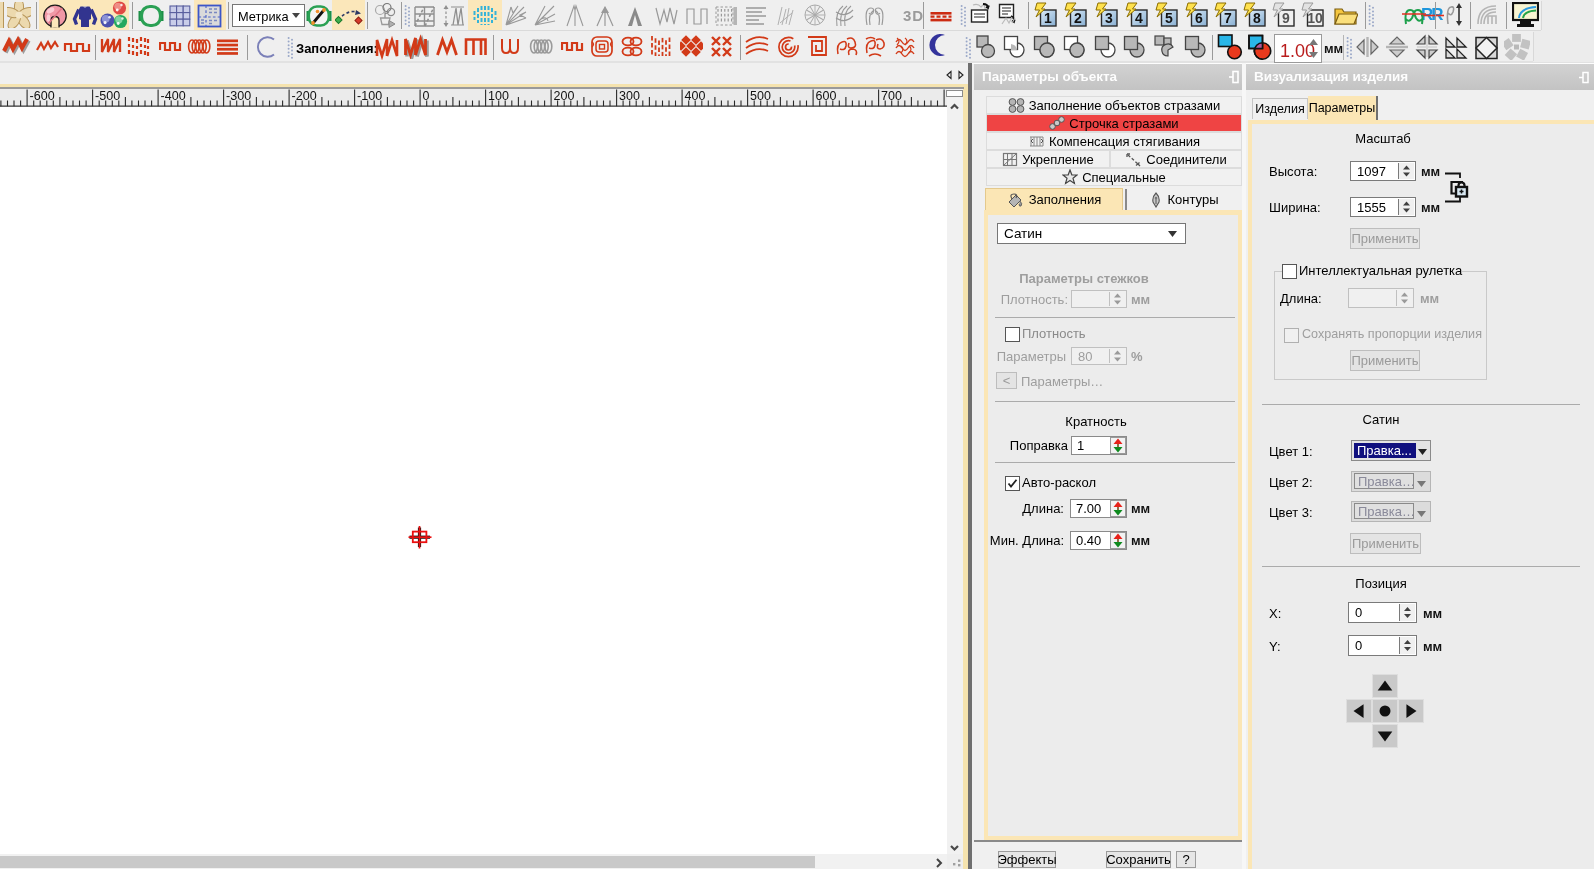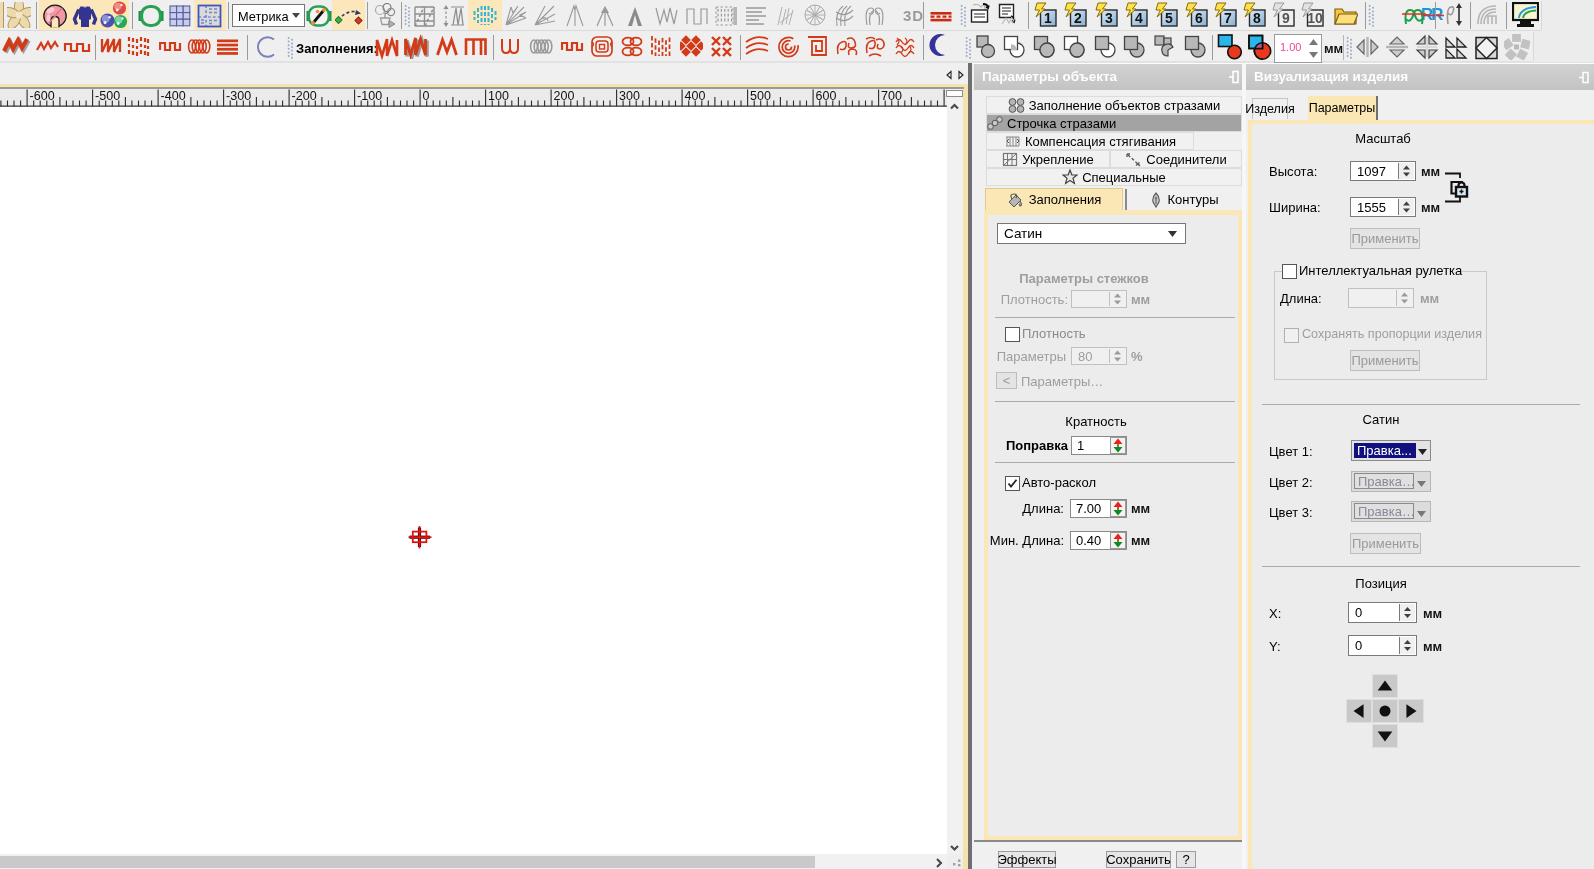--- a/index.html
+++ b/index.html
@@ -630,21 +630,21 @@
       <rect x="1.5" y="2" width="13.5" height="11.5" fill="#29b6e8" stroke="#111" stroke-width="1.6"></rect>
       <circle cx="17.5" cy="19" r="6.8" fill="#e8391d" stroke="#111" stroke-width="1.6"></circle>
     </svg></div>
 <div style="position:absolute;left:1247px;top:33px;line-height:0"><svg width="26" height="28" viewBox="0 0 26 28">
       <circle cx="15.5" cy="18" r="8.2" fill="#e8391d" stroke="#111" stroke-width="1.6"></circle>
       <rect x="2" y="2.5" width="13.5" height="13" fill="#29b6e8" stroke="#111" stroke-width="1.6"></rect>
       <path d="M15.5,9.8 A8.2,8.2 0 0 0 7.8,15.5 L15.5,15.5 Z" fill="#b0589a"></path>
       <path d="M2,2.5 h13.5 v13 h-13.5 Z M15.5,26.2 A8.2,8.2 0 1 1 15.5,9.8" fill="none" stroke="#111" stroke-width="1.6"></path>
     </svg></div>
 <div style="position:absolute;left:1274px;top:34px;width:46px;height:27px;background:#fff;border:1px solid #9a9a9a;">
-<div style="position:absolute;left:5px;top:6px;font-size:11px;color:#ec4899">1.00</div>
+<div style="position:absolute;left:5px;top:6px;font-size:18px;color:#b91c1c">1.00</div>
 <svg style="position:absolute;right:2px;top:3px" width="11" height="21" viewBox="0 0 11 21">
 <path d="M5.5,1 L10,7 H1 Z" fill="#777"></path>
       <path d="M5.5,20 L10,14 H1 Z" fill="#777"></path>
     </svg>
   </div>
 <div style="position:absolute;left:1324px;top:41px;font-size:13px;color:#111;font-weight:bold;white-space:nowrap;">мм</div>
 <div style="position:absolute;left:1343px;top:35px;width:1px;height:25px;background:#b5b5b5"></div>
 <div style="position:absolute;left:1346px;top:36px;line-height:0"><svg width="7" height="24" viewBox="0 0 7 24">
       <circle cx="1.6" cy="2" r="1" fill="#9aa8c8"></circle>
       <circle cx="5" cy="3.8" r="1" fill="#9aa8c8"></circle>
@@ -900,29 +900,29 @@
   </svg>
 <div style="position:absolute;left:986px;top:96px;width:256px;height:18px;background:#f1f1f1;border:1px solid #dcdcdc;box-sizing:border-box;display:flex;align-items:center;justify-content:center;font-size:13px;color:#000;gap:4px">
     <svg width="17" height="15" viewBox="0 0 17 15">
       <circle cx="4.5" cy="4" r="3.4" fill="#b5b5b5" stroke="#555"></circle>
       <circle cx="12.5" cy="4" r="3.4" fill="#b5b5b5" stroke="#555"></circle>
       <circle cx="4.5" cy="11" r="3.4" fill="#b5b5b5" stroke="#555"></circle>
       <circle cx="12.5" cy="11" r="3.4" fill="#b5b5b5" stroke="#555"></circle>
     </svg>
     <span>Заполнение объектов стразами</span>
   </div>
-<div style="position:absolute;left:986px;top:114px;width:256px;height:18px;background:#a3a3a3;border:1px solid #dcdcdc;box-sizing:border-box;display:flex;align-items:center;justify-content:flex-start;font-size:13px;color:#000;gap:4px">
+<div style="position:absolute;left:986px;top:114px;width:256px;height:18px;background:#ef4444;border:1px solid #dcdcdc;box-sizing:border-box;display:flex;align-items:center;justify-content:center;font-size:13px;color:#000;gap:4px">
     <svg width="16" height="14" viewBox="0 0 16 14">
       <circle cx="3.5" cy="10.5" r="2.8" fill="#c9c9c9" stroke="#555"></circle>
       <circle cx="8" cy="7" r="2.8" fill="#c9c9c9" stroke="#555"></circle>
       <circle cx="12.5" cy="3.5" r="2.8" fill="#c9c9c9" stroke="#555"></circle>
     </svg>
     <span>Строчка стразами</span>
   </div>
-<div style="position:absolute;left:986px;top:132px;width:208px;height:18px;background:#f1f1f1;border:1px solid #dcdcdc;box-sizing:border-box;display:flex;align-items:center;justify-content:center;font-size:13px;color:#000;gap:4px">
+<div style="position:absolute;left:986px;top:132px;width:256px;height:18px;background:#f1f1f1;border:1px solid #dcdcdc;box-sizing:border-box;display:flex;align-items:center;justify-content:center;font-size:13px;color:#000;gap:4px">
     <svg width="17" height="15" viewBox="0 0 17 15">
       <path d="M2,3 H15 M2,12 H15" stroke="#888" stroke-width="1.2"></path>
       <path d="M3,3 V12 M6,3 V12 M9,3 V12 M12,3 V12 M15,3 V12" stroke="#888" stroke-width="1"></path>
       <path d="M3,7 l2,-2 m-2,2 l2,2 M15,7 l-2,-2 m2,2 l-2,2" stroke="#555" stroke-width="1"></path>
     </svg>
     <span>Компенсация стягивания</span>
   </div>
 <div style="position:absolute;left:986px;top:150px;width:124px;height:18px;background:#f1f1f1;border:1px solid #dcdcdc;box-sizing:border-box;display:flex;align-items:center;justify-content:center;font-size:13px;color:#000;gap:4px">
     <svg width="16" height="15" viewBox="0 0 16 15">
       <rect x="1.5" y="1.5" width="13" height="12" fill="none" stroke="#777" stroke-width="1.2"></rect>
@@ -992,21 +992,21 @@
 <svg width="15" height="14" viewBox="0 0 15 14">
         <path d="M7.5,1.5 L11,5.5 H4 Z" fill="#9a9a9a"></path>
         <path d="M7.5,12.5 L11,8.5 H4 Z" fill="#9a9a9a"></path>
       </svg></div>
   </div>
 <div style="position:absolute;left:1131px;top:349px;font-size:13px;color:#9e9e9e;font-weight:bold;white-space:nowrap;">%</div>
 <div style="position:absolute;left:996px;top:372px;width:21px;height:17px;background:#e4e4e4;border:1px solid #bdbdbd;box-sizing:border-box;display:flex;align-items:center;justify-content:center;font-size:13px;color:#9a9a9a">&lt;</div>
 <div style="position:absolute;left:1021px;top:374px;font-size:13px;color:#9e9e9e;font-weight:normal;white-space:nowrap;">Параметры…</div>
 <div style="position:absolute;left:995px;top:401px;width:240px;height:1px;background:#ababab"></div>
 <div style="position:absolute;left:1096px;top:414px;transform:translateX(-50%);font-size:13px;color:#000;font-weight:normal;white-space:nowrap">Кратность</div>
-<div style="position:absolute;right:526px;top:438px;font-size:13px;color:#000;font-weight:bold;white-space:nowrap">Поправка</div>
+<div style="position:absolute;right:526px;top:438px;font-size:13px;color:#000;font-weight:normal;white-space:nowrap">Поправка</div>
 <div style="position:absolute;left:1071px;top:436px;width:56px;height:19px;background:#fff;border:1px solid #8a8a8a;box-sizing:border-box">
 <div style="position:absolute;left:5px;top:1px;font-size:13px;color:#000">1</div>
 <div style="position:absolute;right:0px;top:0px;width:16px;height:17px;background:#f2f2f2;border:1px solid #9a9a9a;box-sizing:border-box">
 <svg width="14" height="15" viewBox="0 0 14 15">
 <line x1="7" y1="4" x2="7" y2="11" stroke="#7a4a1a" stroke-width="1.6"></line>
 <path d="M7,0.5 L11.5,6 H2.5 Z" fill="#e8211a"></path>
 <path d="M7,14.5 L11.5,9 H2.5 Z" fill="#0e8a1e"></path>
 </svg></div>
   </div>
 <div style="position:absolute;left:995px;top:462px;width:240px;height:1px;background:#ababab"></div>
@@ -1042,21 +1042,21 @@
 <div style="position:absolute;left:1176px;top:851px;width:20px;height:17px;background:#e6e6e6;border:1px solid #9c9c9c;box-sizing:border-box;display:flex;align-items:center;justify-content:center;font-size:13px;color:#000">?</div>
 <div style="position:absolute;left:1242px;top:63px;width:4px;height:806px;background:#f7f7f7"></div>
 <div style="position:absolute;left:1246px;top:63px;width:348px;height:806px;background:#f0f0f0"></div>
 <div style="position:absolute;left:1246px;top:63px;width:348px;height:1px;background:#fdfdfd"></div>
 <div style="position:absolute;left:1246px;top:64px;width:348px;height:26px;background:linear-gradient(#d2d2d2,#c3c3c3)"></div>
 <div style="position:absolute;left:1254px;top:69px;font-size:13.5px;color:#fdfdfd;font-weight:bold;white-space:nowrap;">Визуализация изделия</div>
 <svg style="position:absolute;left:1578px;top:71px" width="13" height="13" viewBox="0 0 13 13">
     <path d="M1,6.5 H5" stroke="#fff" stroke-width="1.5"></path>
     <rect x="5" y="1.5" width="5" height="10" fill="none" stroke="#fff" stroke-width="1.5"></rect>
   </svg>
-<div style="position:absolute;left:1252px;top:98px;width:36px;height:21px;background:#f0f0f0;border:1px solid #c5c5c5;border-bottom:none;box-sizing:border-box;display:flex;align-items:center;justify-content:center;font-size:12.5px">Изделия</div>
+<div style="position:absolute;left:1252px;top:98px;width:56px;height:21px;background:#f0f0f0;border:1px solid #c5c5c5;border-bottom:none;box-sizing:border-box;display:flex;align-items:center;justify-content:center;font-size:12.5px">Изделия</div>
 <div style="position:absolute;left:1308px;top:96px;width:70px;height:24px;background:#fbe6b5;border-right:2px solid #707070;box-sizing:border-box;display:flex;align-items:center;justify-content:center;font-size:12.5px">Параметры</div>
 <div style="position:absolute;left:1248px;top:120px;width:346px;height:4px;background:#fbe6b5"></div>
 <div style="position:absolute;left:1248px;top:124px;width:4px;height:745px;background:#fbe6b5"></div>
 <div style="position:absolute;left:1252px;top:124px;width:342px;height:745px;background:#ececec"></div>
 <div style="position:absolute;left:1383px;top:131px;transform:translateX(-50%);font-size:13px;color:#000;font-weight:normal;white-space:nowrap">Масштаб</div>
 <div style="position:absolute;left:1269px;top:164px;font-size:13px;color:#000;font-weight:normal;white-space:nowrap;">Высота:</div>
 <div style="position:absolute;left:1350px;top:161px;width:66px;height:20px;background:#fff;border:1px solid #7a7a7a;box-sizing:border-box">
 <div style="position:absolute;left:6px;top:2px;font-size:13px;color:#000">1097</div>
 <div style="position:absolute;right:1px;top:1px;width:15px;height:16px;background:#f0f0f0;border-left:1px solid #7a7a7a">
 <svg width="15" height="16" viewBox="0 0 15 16">

